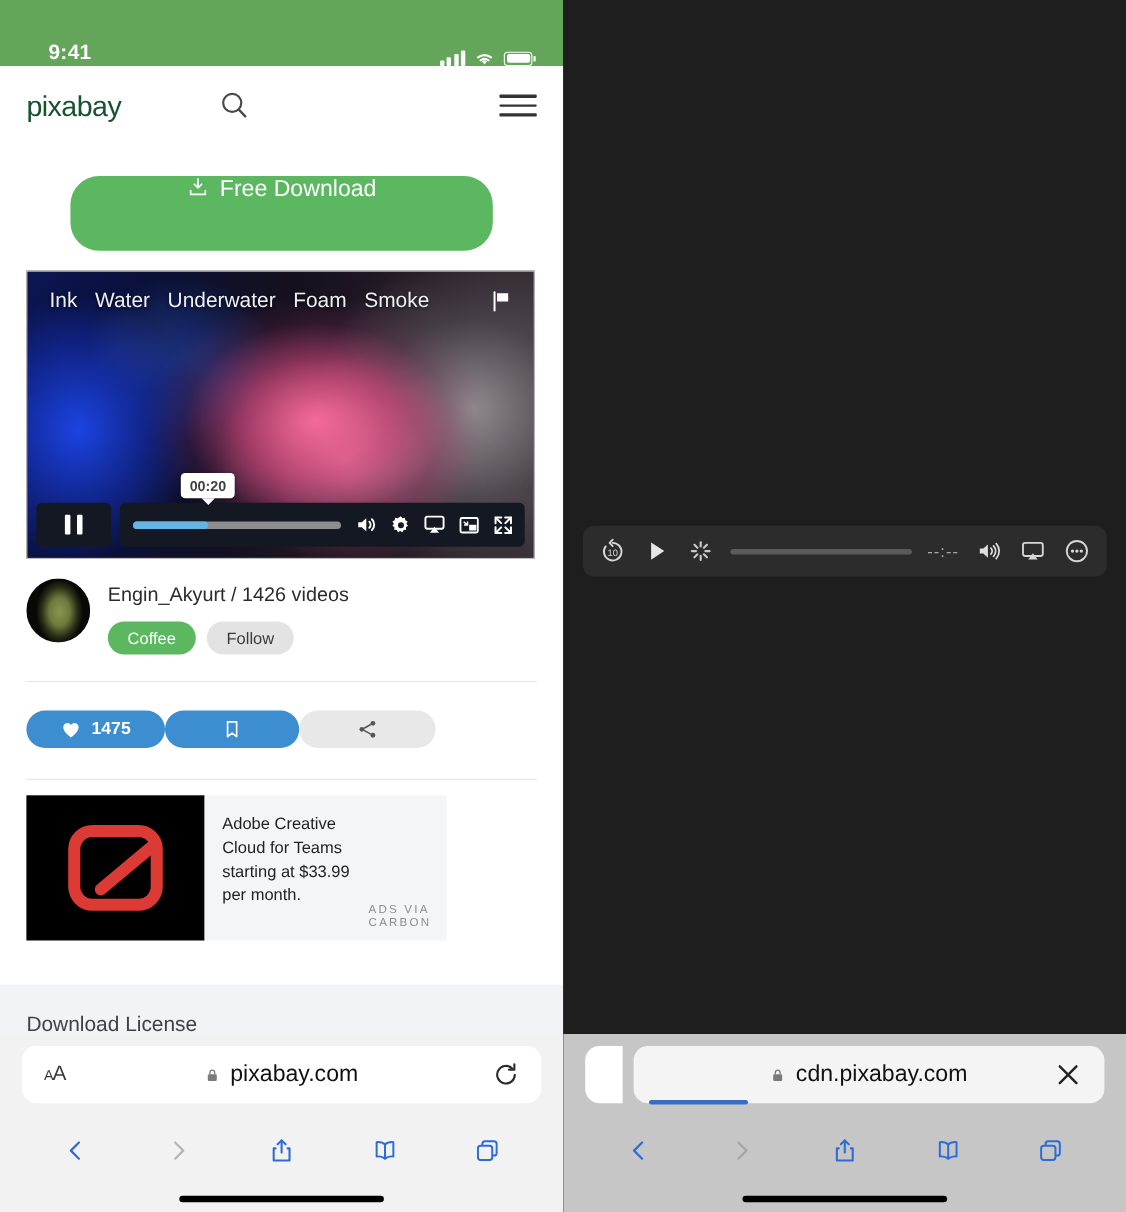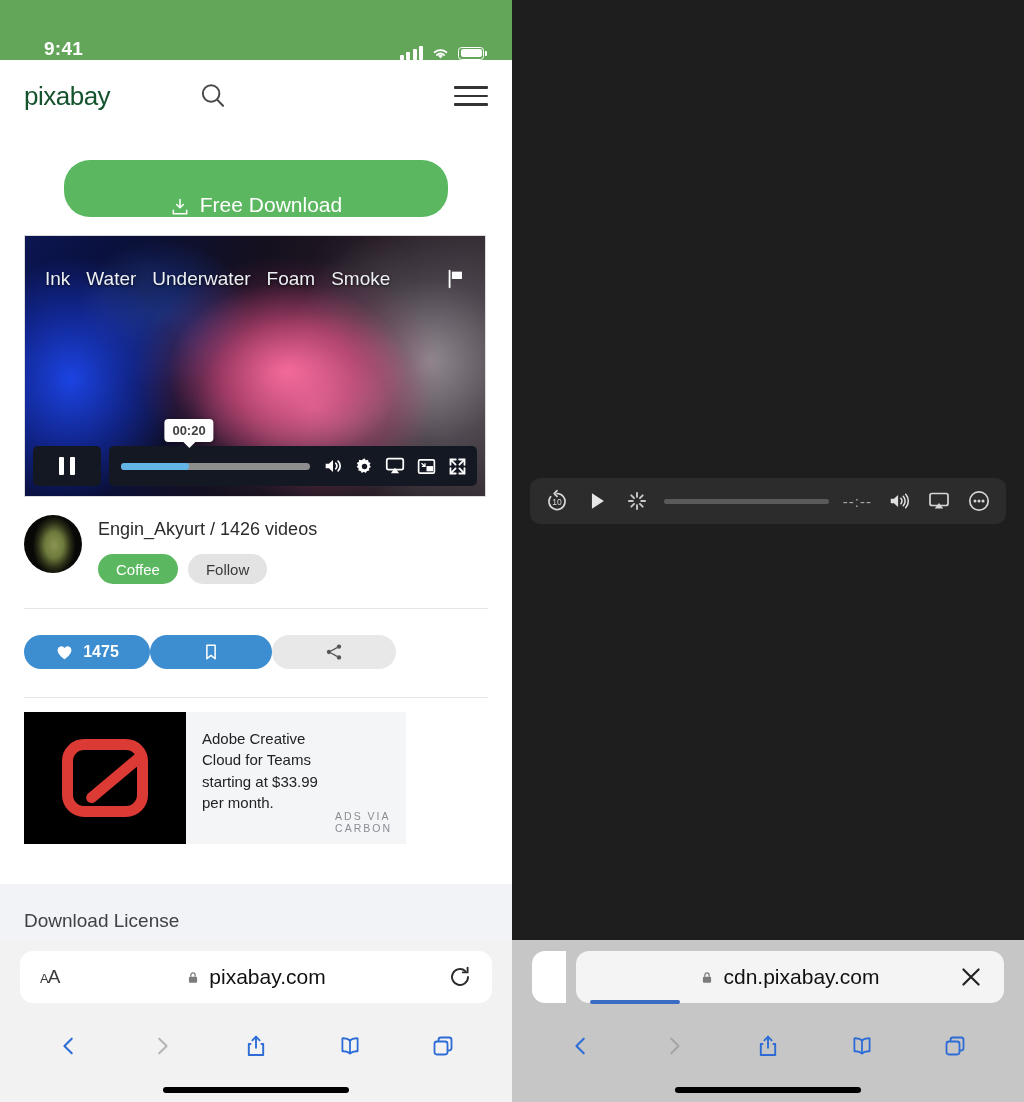--- a/index.html
+++ b/index.html
@@ -38,22 +38,22 @@
   .logo { font-size: 26px; letter-spacing: -0.5px; color: #14532d; font-weight: 500; }
   .hdr-search { margin-left: 88px; width: 30px; height: 30px; }
   .hamburger { position: absolute; right: 24px; display:flex; flex-direction:column; gap:6px; width: 34px; }
   .hamburger span { display:block; height: 2.6px; background:#333; border-radius:1px; }
 
   .page-body { background: #f7f7f7; height: calc(100% - 132px); position: relative; }
   .content-card { background:#fff; padding: 0 24px; min-height: 100%; }
 
   .dl-wrap { padding: 28px 40px 18px; }
   .btn-download {
-    width: 100%; height: 57px; border-radius: 26px; background: #5cb860;
-    color: #fff; font-size: 21px; display:flex; align-items:flex-end; justify-content:center;
+    width: 100%; height: 68px; border-radius: 26px; background: #5cb860;
+    color: #fff; font-size: 21px; display:flex; align-items:flex-start; justify-content:center;
     gap: 10px; border: none; cursor: pointer;
   }
 
   
   .player { position: relative; margin: 0 0 0 0; width: 462px; height: 262px; overflow: hidden;
             background: #0a0a14; border: 1px solid #dcdcdc; }
   .video-bg { position:absolute; inset:0;
     background:
       radial-gradient(ellipse 42% 55% at 57% 52%, rgba(255,110,160,.92) 0%, rgba(228,80,135,.62) 34%, rgba(150,50,95,.18) 62%, rgba(0,0,0,0) 80%),
       radial-gradient(ellipse 34% 48% at 63% 66%, rgba(255,150,190,.70) 0%, rgba(200,70,120,.30) 48%, rgba(0,0,0,0) 76%),
@@ -62,21 +62,21 @@
       radial-gradient(ellipse 26% 40% at 30% 30%, rgba(40,90,230,.45) 0%, rgba(0,0,0,0) 72%),
       linear-gradient(100deg, #0c1652 0%, #0a1038 22%, #15101e 48%, #241a24 70%, #3a3238 100%);
   }
   .video-noise { position:absolute; inset:0; opacity:.22;
     background:
       radial-gradient(circle at 22% 24%, rgba(255,255,255,.13) 0 5%, transparent 13%),
       radial-gradient(circle at 73% 18%, rgba(255,255,255,.10) 0 6%, transparent 15%),
       radial-gradient(circle at 84% 74%, rgba(255,255,255,.14) 0 7%, transparent 17%),
       radial-gradient(circle at 46% 80%, rgba(255,180,210,.16) 0 8%, transparent 19%);
   }
-  .tagbar { position:absolute; top:32px; left:0; right:0; padding: 0 18px 0 20px;
+  .tagbar { position:absolute; top:16px; left:0; right:0; padding: 0 18px 0 20px;
             display:flex; align-items:center; gap:16px; z-index:4; }
   .tag { color:#eceff3; font-size: 19px; text-shadow: 0 1px 3px rgba(0,0,0,.7); cursor:pointer; white-space:nowrap; }
   .flag-icon { margin-left:auto; }
 
   .ctrlbar { position:absolute; left:8px; right:8px; bottom:10px; display:flex; align-items:center; gap:8px; z-index:5; }
   .btn-pause { width: 68px; height: 40px; background:#141823; border-radius:5px;
                display:flex; align-items:center; justify-content:center; flex:none; cursor:pointer; }
   .btn-pause i { display:inline-block; width:5px; height:18px; background:#fff; margin:0 3px; border-radius:1px; }
   .ctrl-right { flex:1; height:40px; background:#141823; border-radius:5px; display:flex; align-items:center;
                 padding: 0 8px 0 12px; gap: 7px; }

